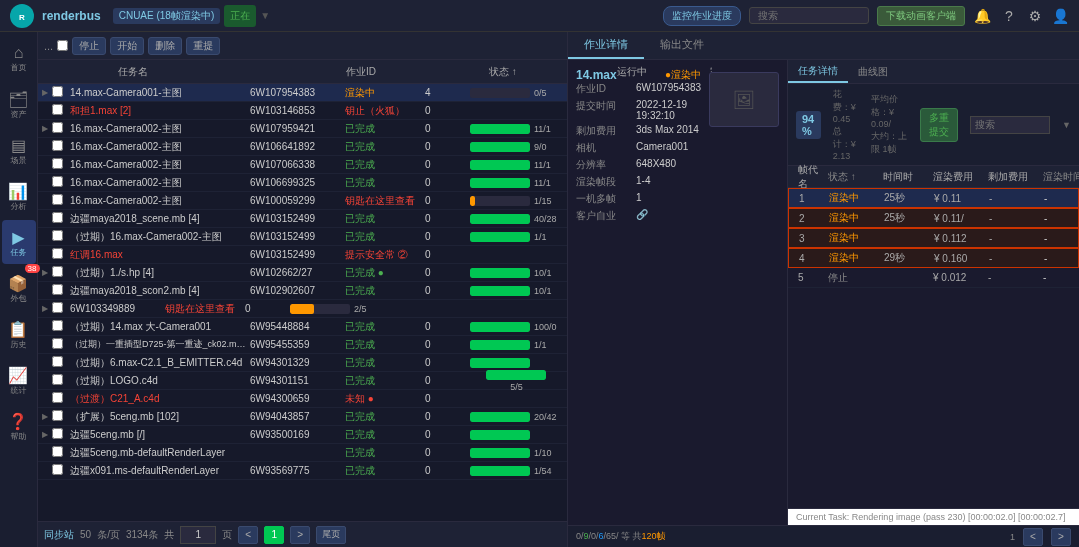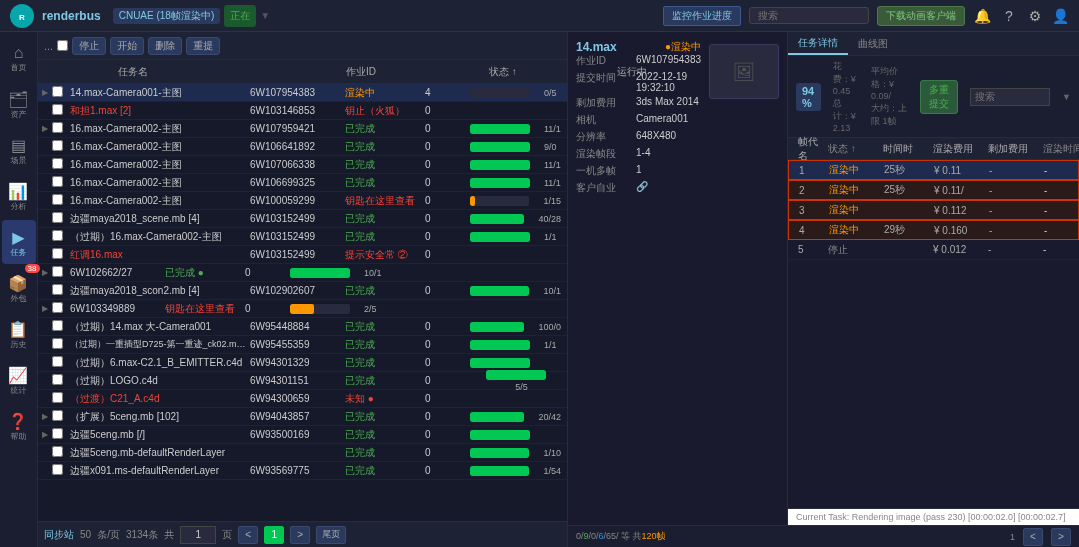--- a/index.html
+++ b/index.html
@@ -64,21 +64,21 @@
     .top-bar-right {
       margin-left: auto;
       display: flex;
       align-items: center;
       gap: 8px;
     }
     .monitor-btn {
       background: #2a3a5e;
       color: #7ec8e3;
       border: 1px solid #3a5a8e;
-      border-radius: 2px;
+      border-radius: 8px;
       padding: 2px 8px;
       font-size: 10px;
       cursor: pointer;
     }
     .search-input {
       background: #2a2a3e;
       border: 1px solid #444;
       color: #ccc;
       border-radius: 3px;
       padding: 2px 8px;
@@ -296,21 +296,21 @@
       width: 60px;
     }
     .progress-fill {
       height: 100%;
       background: #00c853;
       border-radius: 2px;
     }
     .progress-text {
       font-size: 9px;
       color: #aaa;
-      margin-left: 12px;
+      margin-left: 2px;
     }
 
     
     .bottom-toolbar {
       background: #1e2235;
       height: 26px;
       display: flex;
       align-items: center;
       padding: 0 6px;
       gap: 6px;
@@ -837,20 +837,21 @@
           <div class="td name-col red-highlight">红调16.max</div>
           <div class="td id-col">6W103152499</div>
           <div class="td status-col status-stopped">提示安全常 ②</div>
           <div class="td running-col">0</div>
           <div class="td progress-col"></div>
         </div>
 
         <div class="table-row">
           <div class="expand-icon">▶</div>
           <div class="checkbox-cell"><input type="checkbox" class="checkbox-small" style=""></div>
+          <div class="td name-col">（过期）1./s.hp [4]</div>
           <div class="td id-col">6W102662/27</div>
           <div class="td status-col status-done">已完成 ●</div>
           <div class="td running-col">0</div>
           <div class="td progress-col">
             <div style="display:flex;align-items:center;gap:2px;">
               <div class="progress-bar">
                   <div class="progress-fill" style="width:100%"></div>
                 </div>
               <span class="progress-text">10/1</span>
             </div>
@@ -1045,20 +1046,24 @@
         <span class="page-info">页</span>
         <div class="nav-btn">&lt;</div>
         <div class="nav-btn active">1</div>
         <div class="nav-btn">&gt;</div>
         <div class="nav-btn" style="width:30px; font-size:9px;">尾页</div>
       </div>
     </div>
 
     <div class="right-panel">
 
+      <div class="tab-bar">
+        <div class="tab active">作业详情</div>
+        <div class="tab">输出文件</div>
+      </div>
 
       <div class="job-detail">
 
         <div class="detail-left">
           <div style="overflow:hidden;">
             <div class="thumbnail">🖼</div>
             <div>
               <span class="detail-title">14.max</span>
               <span class="detail-status">●渲染中</span>
             </div>

